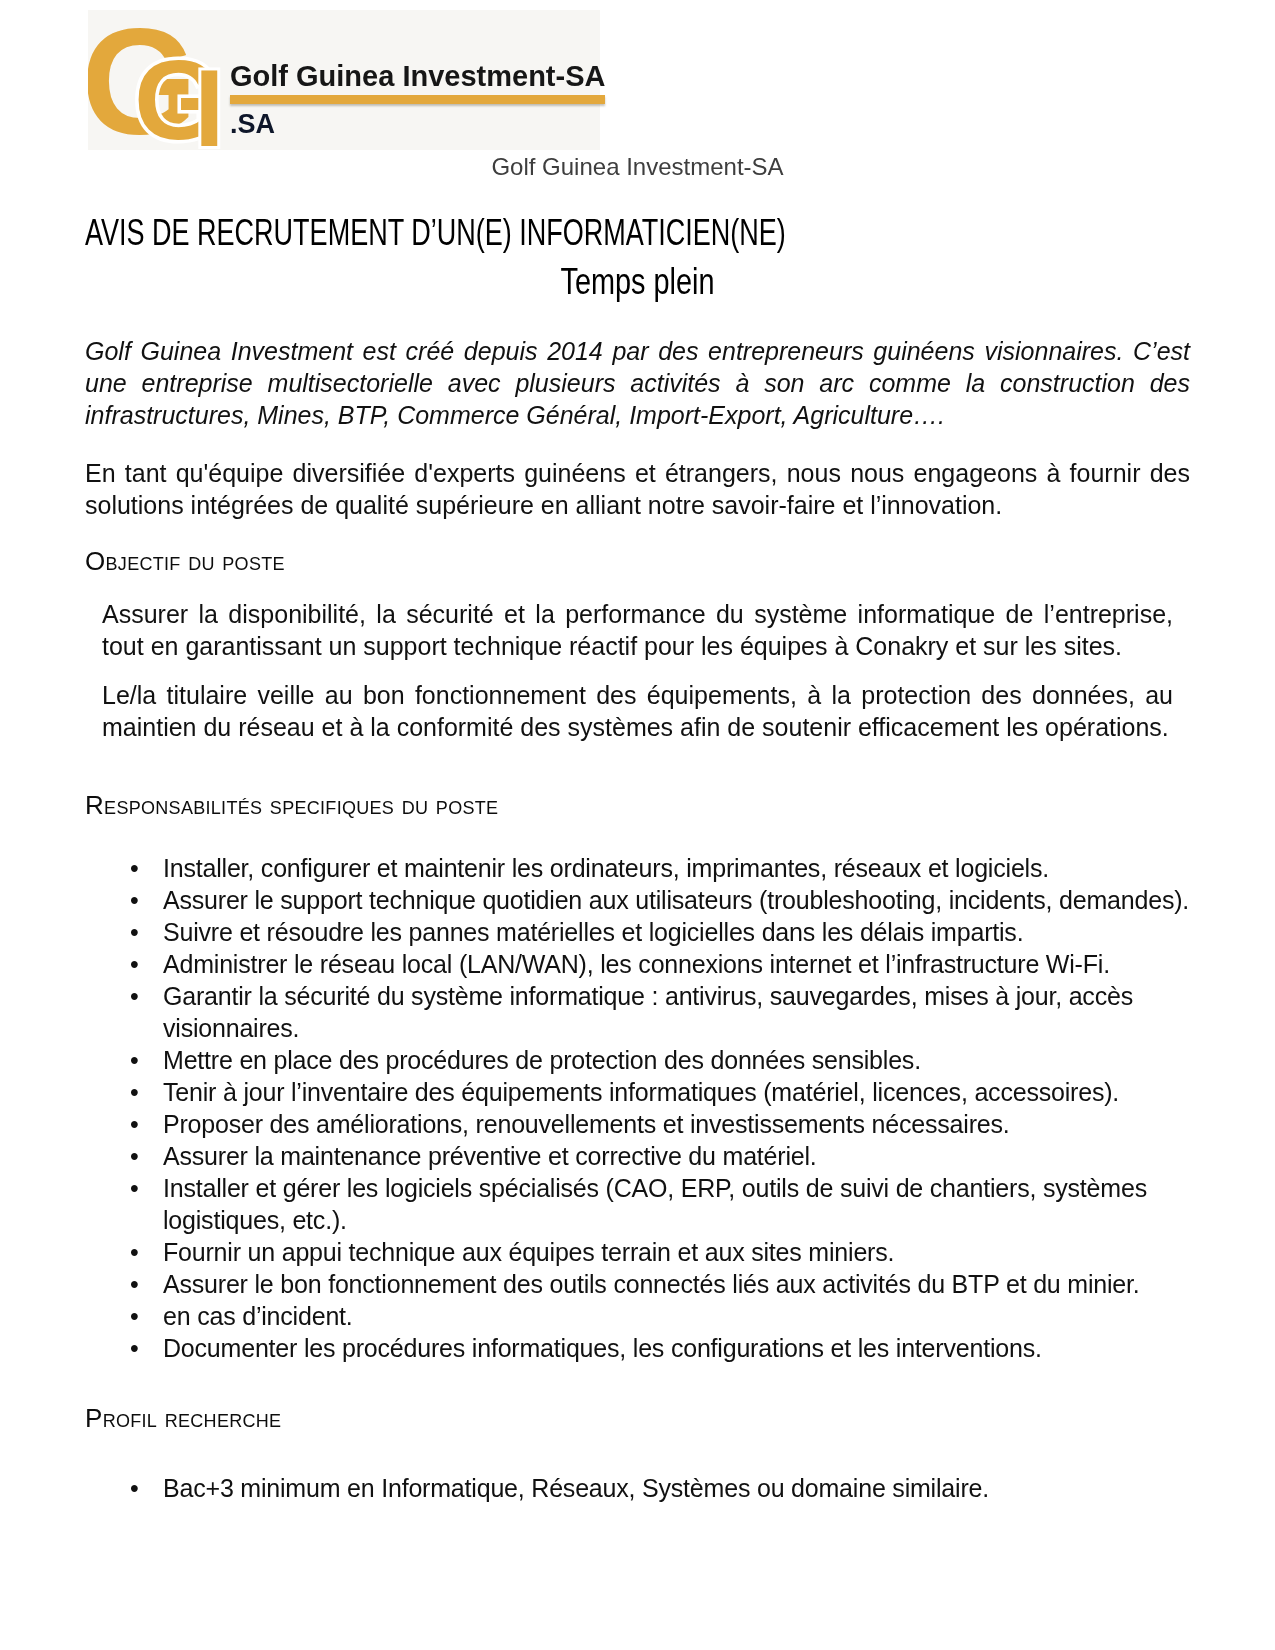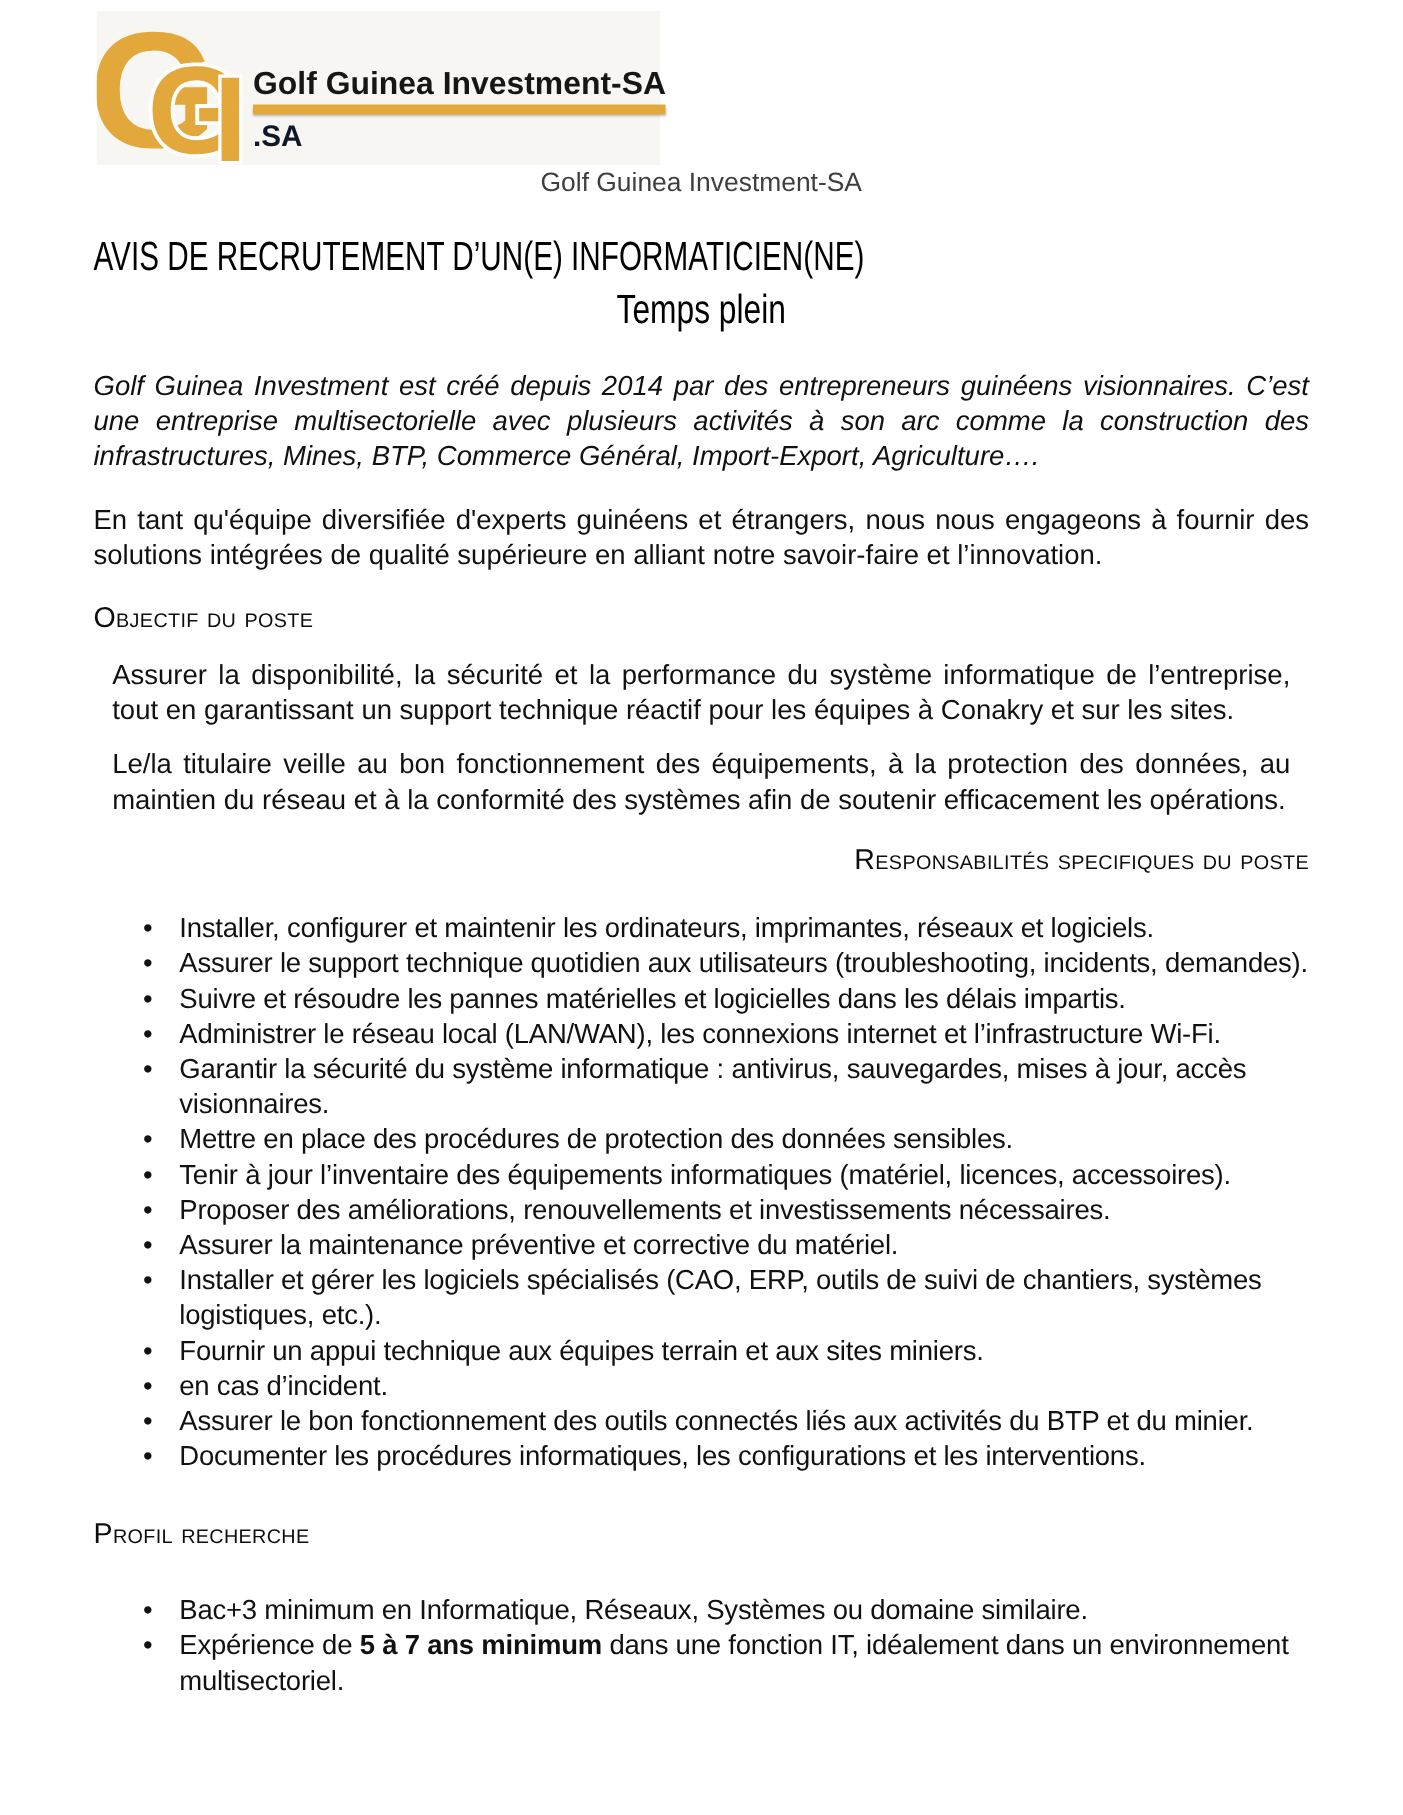--- a/index.html
+++ b/index.html
@@ -53,21 +53,21 @@
   .intro-first { margin-top:34px !important;font-style:italic; }
   .tight { margin:17px !important; }
   .tight-wrap { margin-top:22px; }
 
   h2.section-heading {
     font-size:26px; font-weight:normal; font-variant:small-caps;
     letter-spacing:.3px; color:#0d0d0d;
     margin:0; line-height:1.1;
   }
   #obj-heading   { margin-top:24px; }
-  #resp-heading  { margin-top:24px;text-align:right; }
+  #resp-heading  { margin-top:48px; }
   #prof-heading  { margin-top:40px; }
 
   ul.bullet-list { list-style:none; margin:0; padding:0; }
   ul#resp-list { margin-top:32px; }
   ul#prof-list { margin-top:40px; }
   ul.bullet-list li {
     font-size:25px; line-height:32px; letter-spacing:-0.2px;
     position:relative; padding-left:78px; text-align:left;
   }
   ul.bullet-list li::before {
@@ -116,26 +116,23 @@
     <li>Assurer le support technique quotidien aux utilisateurs (troubleshooting, incidents, demandes).</li>
     <li>Suivre et résoudre les pannes matérielles et logicielles dans les délais impartis.</li>
     <li>Administrer le réseau local (LAN/WAN), les connexions internet et l’infrastructure Wi-Fi.</li>
     <li>Garantir la sécurité du système informatique : antivirus, sauvegardes, mises à jour, accès visionnaires.</li>
     <li>Mettre en place des procédures de protection des données sensibles.</li>
     <li>Tenir à jour l’inventaire des équipements informatiques (matériel, licences, accessoires).</li>
     <li>Proposer des améliorations, renouvellements et investissements nécessaires.</li>
     <li>Assurer la maintenance préventive et corrective du matériel.</li>
     <li>Installer et gérer les logiciels spécialisés (CAO, ERP, outils de suivi de chantiers, systèmes logistiques, etc.).</li>
     <li>Fournir un appui technique aux équipes terrain et aux sites miniers.</li>
+    <li>Assurer le bon fonctionnement des outils connectés liés aux activités du BTP et du minier.</li>
     <li>en cas d’incident.</li>
-    <li>Assurer le bon fonctionnement des outils connectés liés aux activités du BTP et du minier.</li>
     <li>Documenter les procédures informatiques, les configurations et les interventions.</li>
   </ul>
 
   <h2 id="prof-heading" class="section-heading">Profil recherche</h2>
   <ul id="prof-list" class="bullet-list">
     <li>Bac+3 minimum en Informatique, Réseaux, Systèmes ou domaine similaire.</li>
-    <li>
-      <span>Expérience de </span><span class="bold-seg">5 à 7 ans minimum</span><span> dans une fonction IT, idéalement dans un environnement multisectoriel.</span>
-    </li>
   </ul>
 
 </div>
 
 </body></html>

